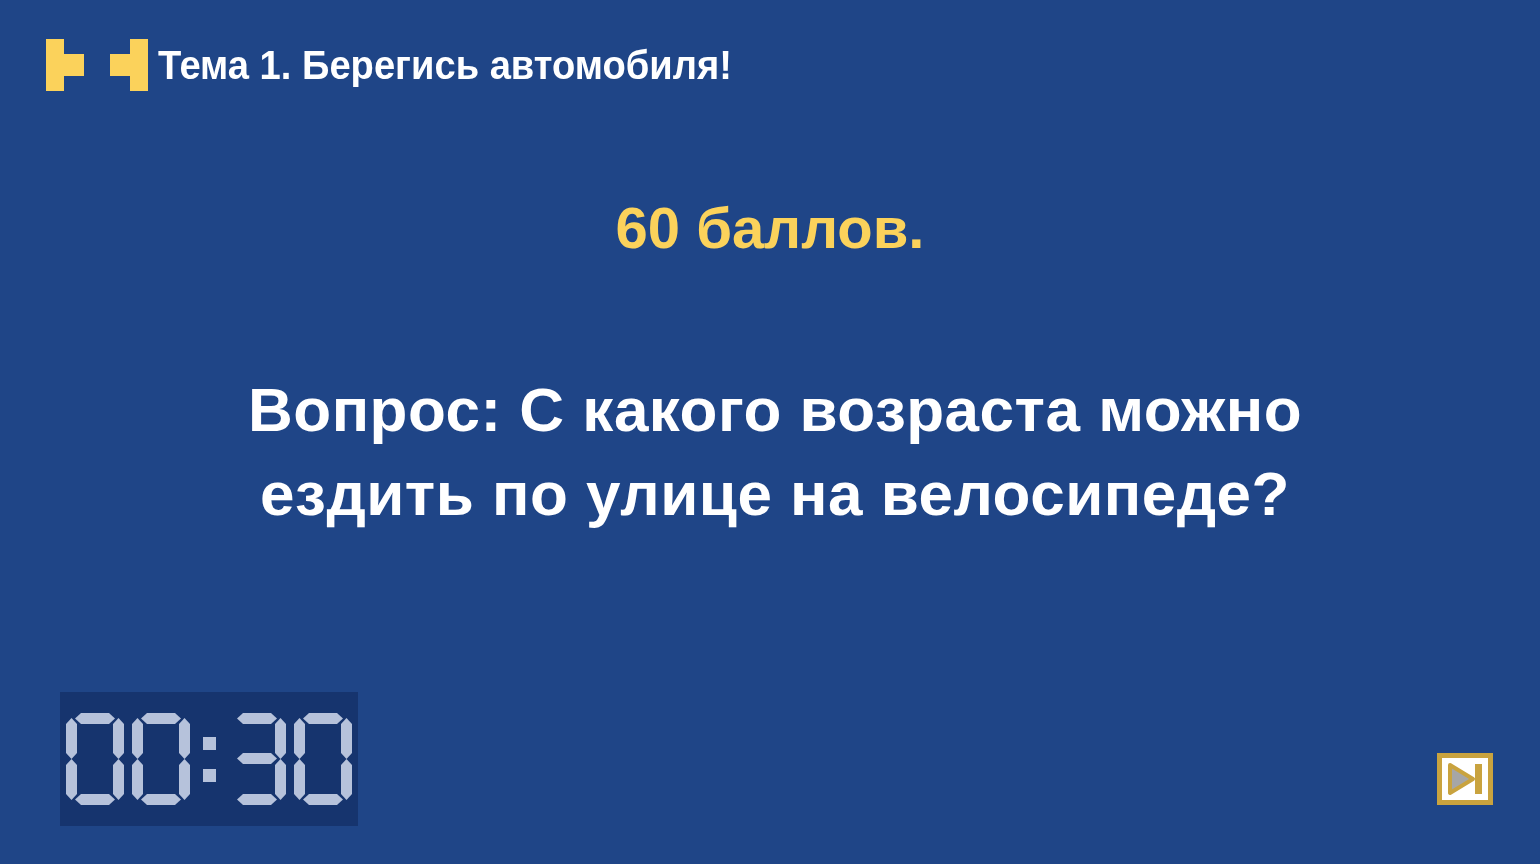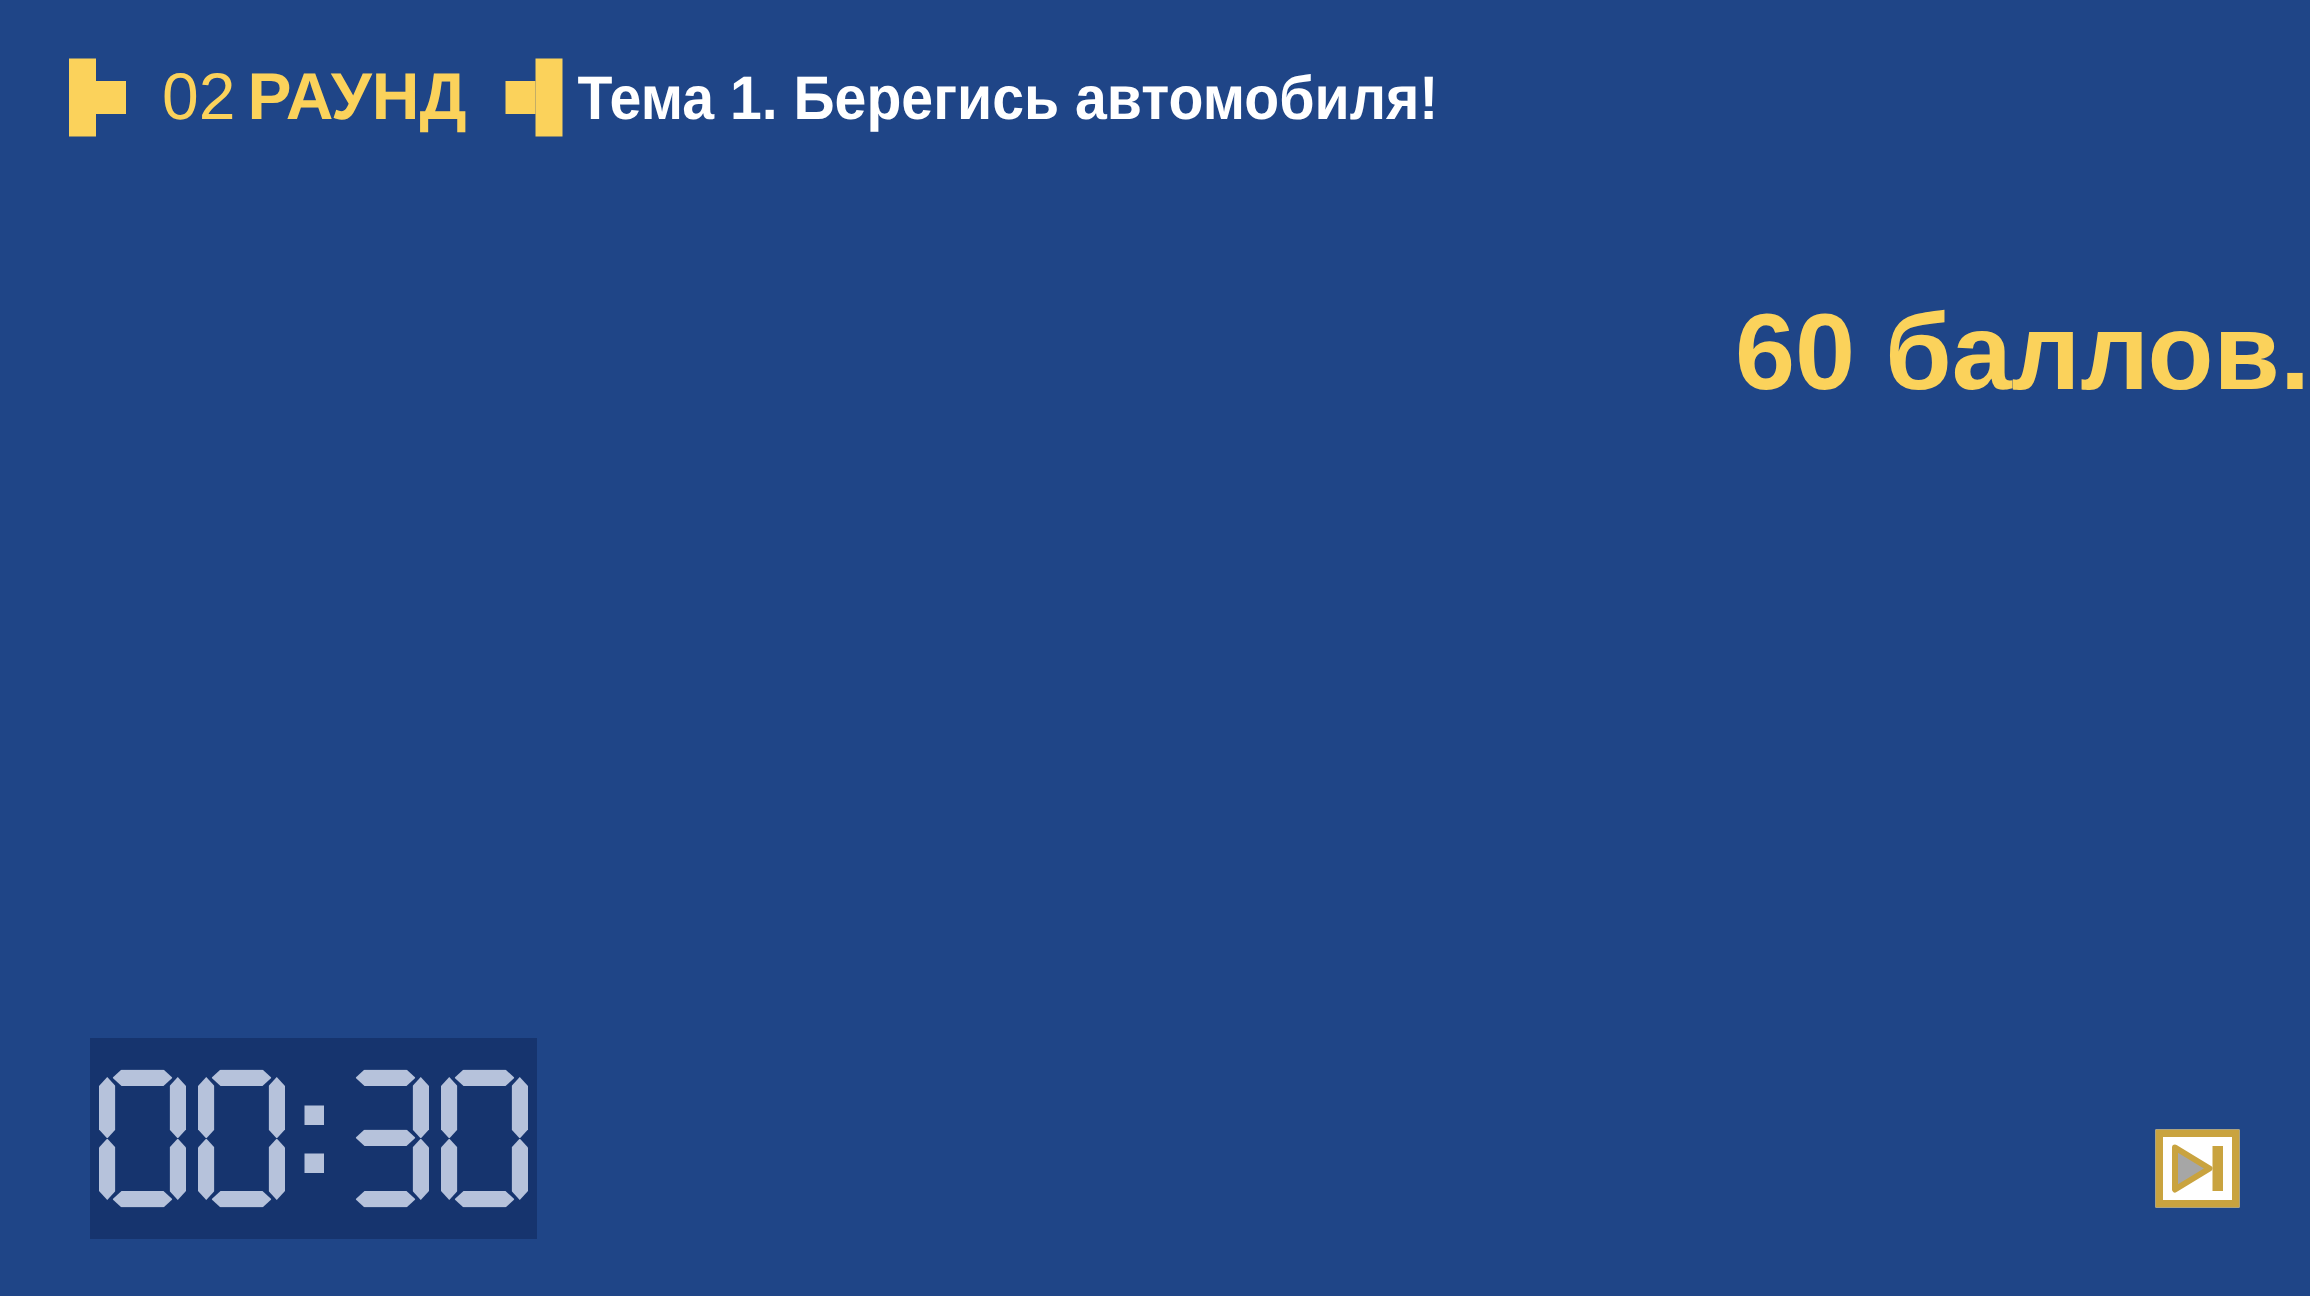--- a/index.html
+++ b/index.html
@@ -102,22 +102,22 @@
     transform: scaleX(0.93);
     transform-origin: left center;
   }
 
   
   .points {
     position: absolute;
     left: 0;
     top: 196px;
     width: 100%;
-    text-align: right;
-    font-size: 72px;
+    text-align: center;
+    font-size: 58px;
     font-weight: 700;
     color: #FBD25B;
     line-height: 1.1;
   }
 
   
   .question {
     position: absolute;
     left: 200px;
     top: 368px;
@@ -232,34 +232,32 @@
 
 <div class="slide">
 
   <div class="header">
 
     <div class="marker marker-right">
       <span class="bar"></span>
       <span class="tab"></span>
     </div>
 
-    <div class="round-label">
-      <span class="round-num">02</span><span class="round-word">РАУНД</span>
-    </div>
 
     <div class="marker marker-left">
       <span class="bar"></span>
       <span class="tab"></span>
     </div>
 
     <div class="theme-label">Тема 1. Берегись автомобиля!</div>
   </div>
 
   <div class="points">60 баллов.</div>
 
+  <div class="question">Вопрос: С какого возраста можно ездить по улице на велосипеде?</div>
 
 
   <div class="timer-panel">
     <div class="lcd">
 
       <div class="digit">
         <span class="seg h a"></span>
         <span class="seg v f"></span>
         <span class="seg v b"></span>
         <span class="seg h g off"></span>

